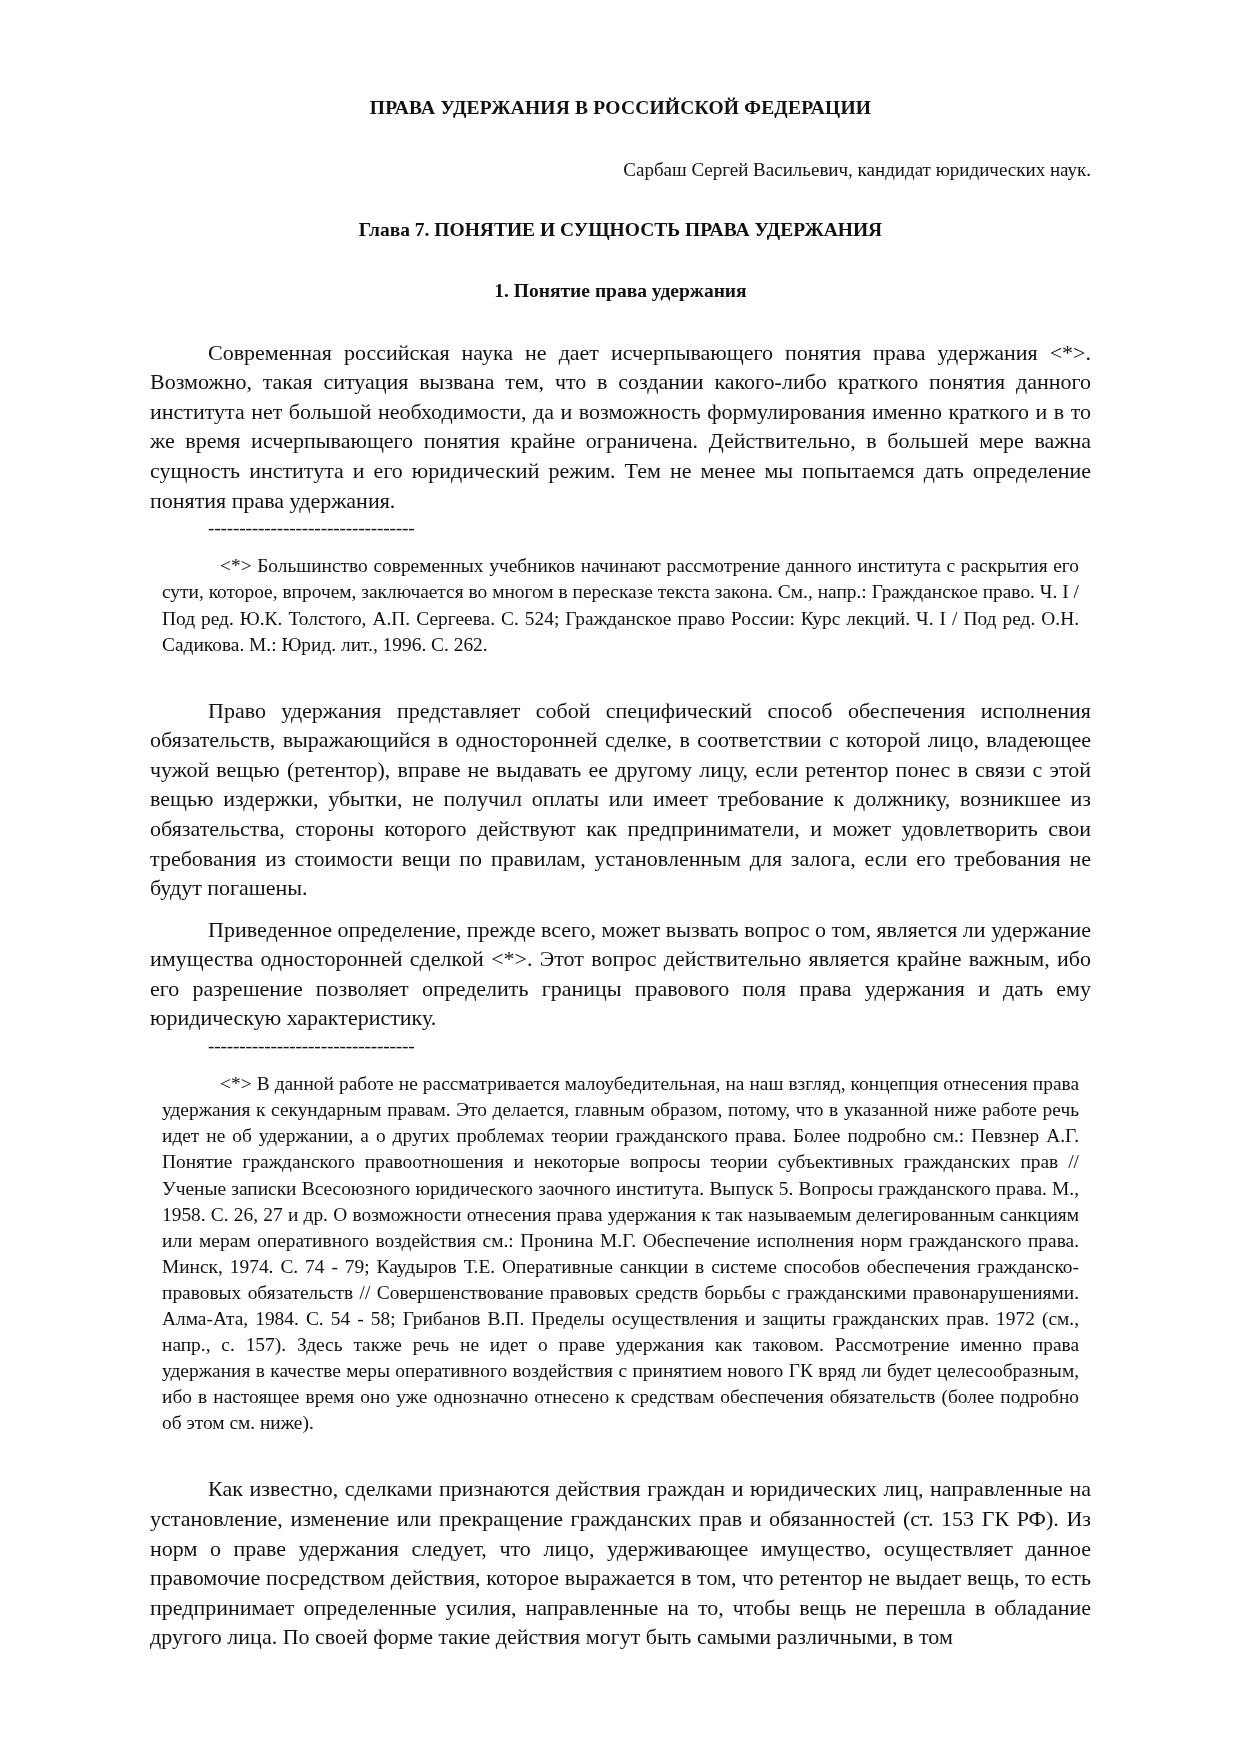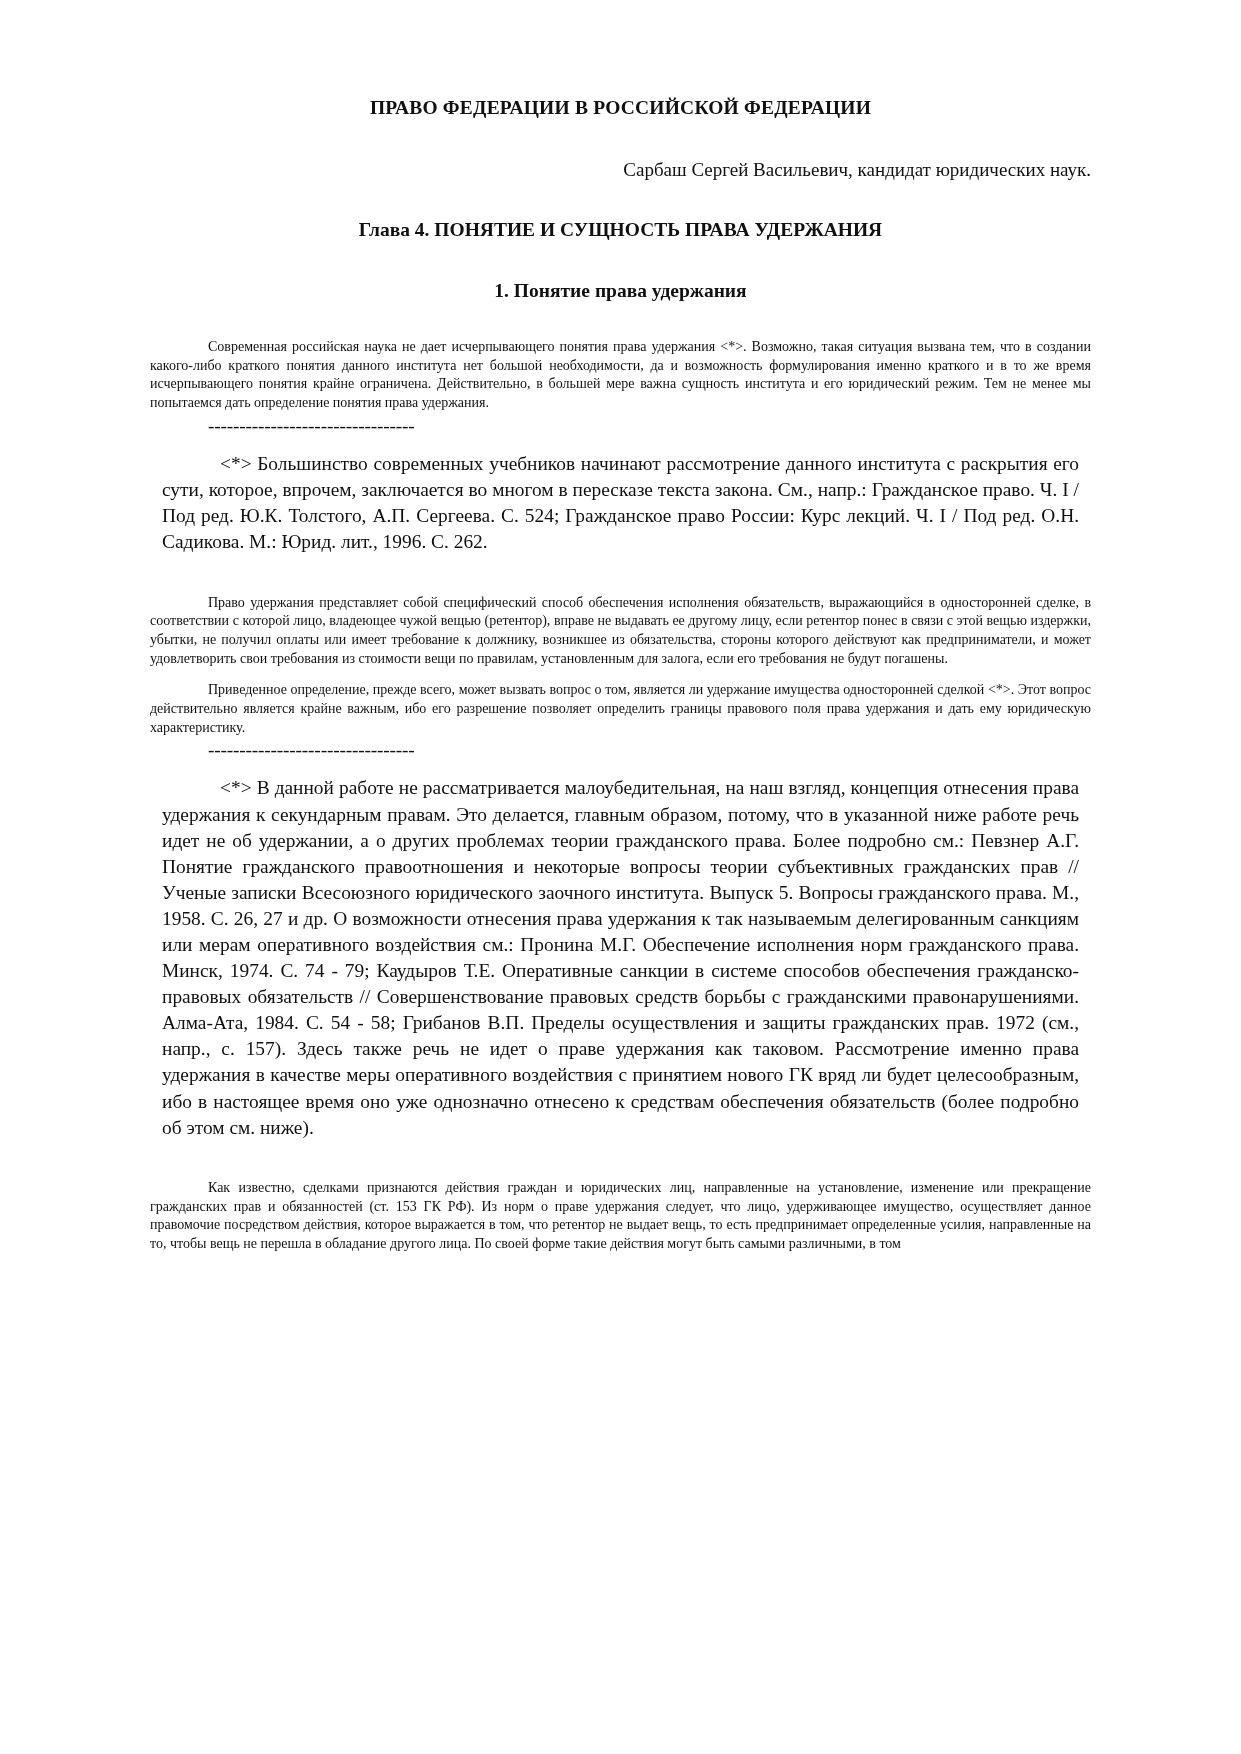--- a/index.html
+++ b/index.html
@@ -53,21 +53,21 @@
   }
   .section-heading {
     text-align: center;
     font-size: 19.5px;
     margin: 0 0 34px 0;
     line-height: 1.3;
   }
   p.body-par {
     text-align: justify;
     text-justify: inter-word;
-    font-size: 14px;
+    font-size: 22px;
     line-height: 1.345;
     margin: 0;
     text-indent: 58px;
     hyphens: none;
   }
   p.body-par.tight {
     margin-top: 12px;
   }
   .footnote-rule {
     font-size: 19.4px;
@@ -86,26 +86,26 @@
     margin: 12px;
     text-indent: 58px;
   }
   .spacer-md { height: 26px; }
 </style>
 </head>
 <body>
 
 <div class="page">
 
-  <h1 class="doc-title">ПРАВО ФЕДЕРАЦИИ В РОССИЙСКОЙ ФЕДЕРАЦИИ</h1>
+  <h1 class="doc-title">ПРАВА УДЕРЖАНИЯ В РОССИЙСКОЙ ФЕДЕРАЦИИ</h1>
 
 
   <p class="author-note">Сарбаш Сергей Васильевич, кандидат юридических наук.</p>
 
-  <h3 class="chapter-heading">Глава 4. ПОНЯТИЕ И СУЩНОСТЬ ПРАВА УДЕРЖАНИЯ</h3>
+  <h3 class="chapter-heading">Глава 7. ПОНЯТИЕ И СУЩНОСТЬ ПРАВА УДЕРЖАНИЯ</h3>
 
   <h4 class="section-heading">1. Понятие права удержания</h4>
 
   <p class="body-par">Современная российская наука не дает исчерпывающего понятия права удержания &lt;*&gt;. Возможно, такая ситуация вызвана тем, что в создании какого-либо краткого понятия данного института нет большой необходимости, да и возможность формулирования именно краткого и в то же время исчерпывающего понятия крайне ограничена. Действительно, в большей мере важна сущность института и его юридический режим. Тем не менее мы попытаемся дать определение понятия права удержания.</p>
 
   <div class="footnote-rule">---------------------------------</div>
 
   <p class="footnote-par">&lt;*&gt; Большинство современных учебников начинают рассмотрение данного института с раскрытия его сути, которое, впрочем, заключается во многом в пересказе текста закона. См., напр.: Гражданское право. Ч. I / Под ред. Ю.К. Толстого, А.П. Сергеева. С. 524; Гражданское право России: Курс лекций. Ч. I / Под ред. О.Н. Садикова. М.: Юрид. лит., 1996. С. 262.</p>
 
   <div class="spacer-md"></div>

